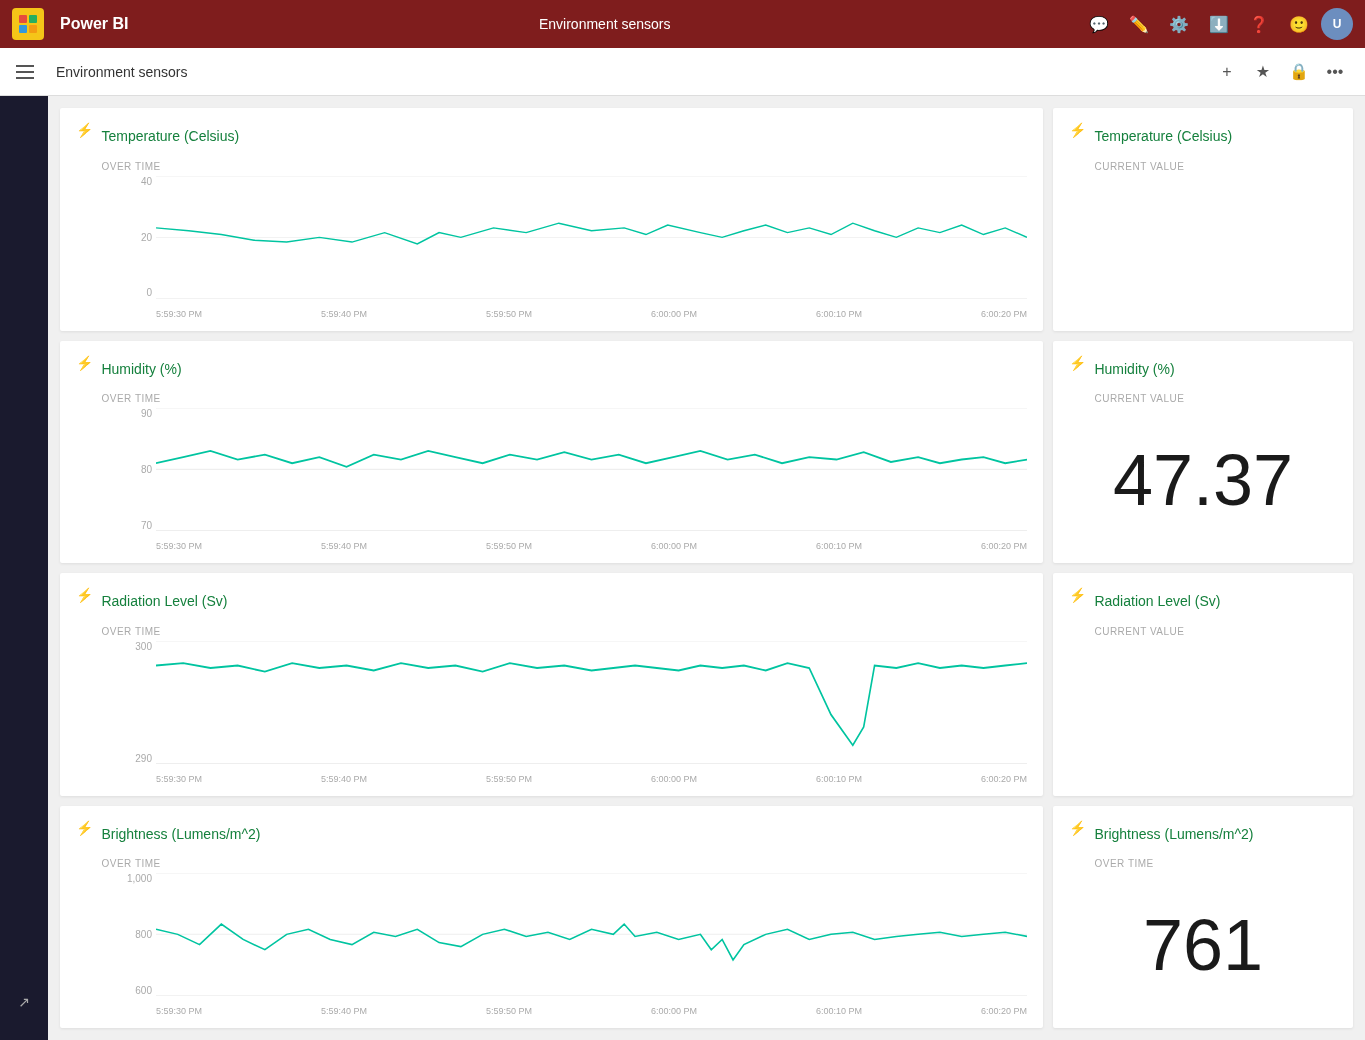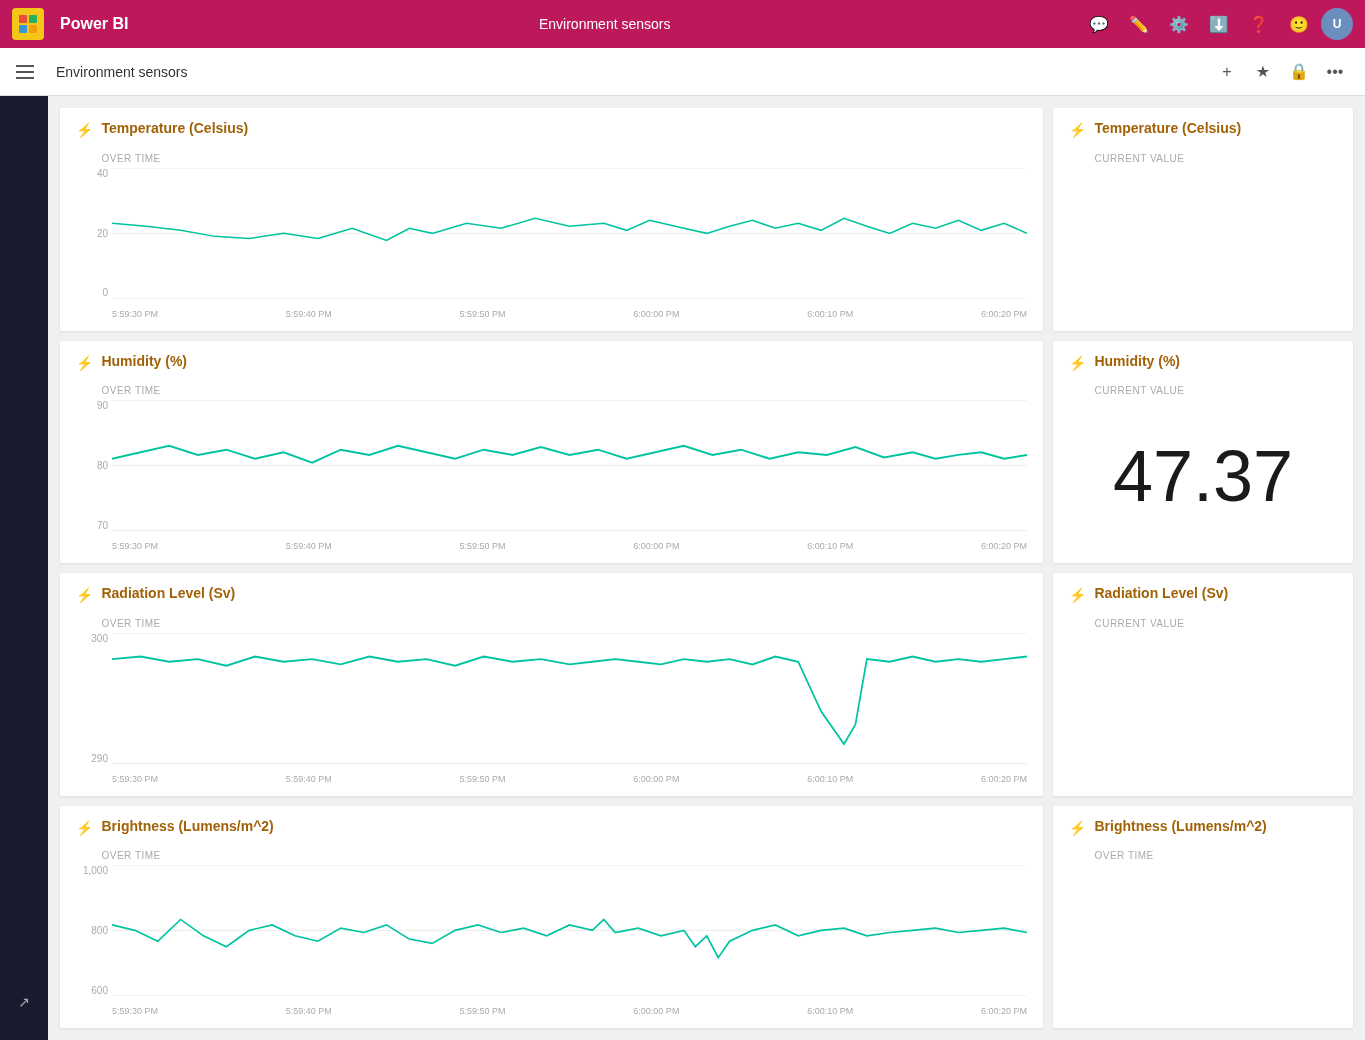--- a/index.html
+++ b/index.html
@@ -1,21 +1,21 @@
 <!DOCTYPE html>
 <html><head>
   <meta charset="utf-8">
   <style>
     * { box-sizing: border-box; margin: 0; padding: 0; }
     body { font-family: 'Segoe UI', Arial, sans-serif; background: #f0f0f0; width: 1365px; height: 1040px; overflow: hidden; display: flex; flex-direction: column; }
 
     
     .topbar {
       height: 48px;
-      background: #be185d;
+      background: #7f1d1d;
       display: flex;
       align-items: center;
       flex-shrink: 0;
       padding: 0 12px;
       gap: 8px;
     }
     .topbar-logo-btn {
       width: 32px; height: 32px;
       background: #f5c518;
       border-radius: 4px;
@@ -173,37 +173,39 @@
       flex-shrink: 0;
     }
     .card-lightning {
       color: #aaa;
       font-size: 14px;
       margin-top: 2px;
     }
     .card-title-block {}
     .card-title {
       font-size: 14px;
-      font-weight: 700;
-      color: #a16207;
+      font-weight: 400;
+      color: #15803d;
       line-height: 1.2;
+      margin-top: 8px;
     }
     .card-subtitle {
       font-size: 10px;
       color: #aaa;
       text-transform: uppercase;
       letter-spacing: 0.5px;
       margin-top: 16px;
     }
 
     
     .chart-area {
       flex: 1;
       position: relative;
       overflow: hidden;
+      margin-left: 44px;
     }
     .chart-svg {
       width: 100%;
       height: 100%;
     }
     .y-labels {
       position: absolute;
       left: 0;
       top: 0;
       bottom: 20px;
@@ -470,16 +472,19 @@
     </div>
 
     <div class="card value-card">
       <div class="card-header">
         <span class="card-lightning">⚡</span>
         <div class="card-title-block">
           <div class="card-title">Brightness (Lumens/m^2)</div>
           <div class="card-subtitle">OVER TIME</div>
         </div>
       </div>
+      <div class="value-display">
+        <span class="value-number">761</span>
+      </div>
     </div>
 
   </div>
 </div>
 
 </body></html>

